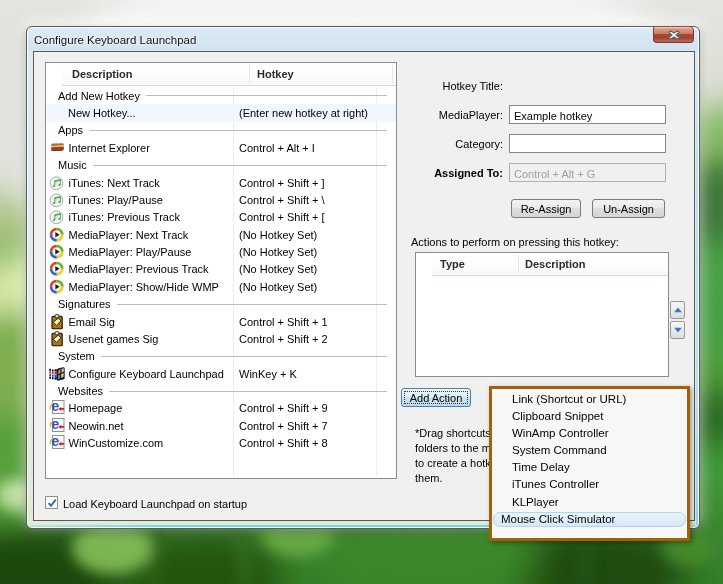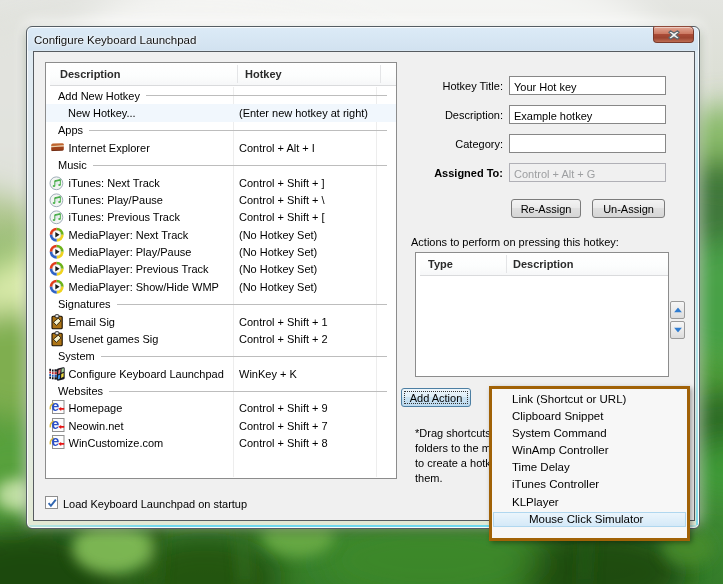--- a/index.html
+++ b/index.html
@@ -25,21 +25,21 @@
   border:1px solid #7a3a2c; border-top-color:#8e4a3a; border-radius:2px 5px 4px 4px;
   background: linear-gradient(to bottom, #e2a896 0%, #cd7a63 44%, #ac4c38 45%, #9c4430 72%, #bd6d54 100%);
   box-shadow: inset 0 1px 0 rgba(255,255,255,.45); }
 .close svg { position:absolute; left:50%; top:50%; transform:translate(-50%,-50%); }
 
 
 .client { position:absolute; left:6px; top:24px; width:662px; height:470px;
   border:1px solid #565b60; background:#f0f0f0; }
 
 
-.lvhead { position:absolute; left:4px; right:0; top:0; height:23px;
+.lvhead { position:absolute; left:16px; right:0; top:0; height:23px;
   background:linear-gradient(to bottom,#ffffff 0%, #fcfdfd 60%, #f6f7f8 100%);
   border-bottom:1px solid #d9dadc; color:#2b2b2b; font-weight:bold; }
 .lvhead .sep { position:absolute; top:2px; bottom:2px; width:1px; background:#e4e5e7; }
 
 
 .lv { position:absolute; left:11px; top:10px; width:352px; height:417px;
   border:1px solid #8c8c8c; background:#fff; }
 .rows { position:absolute; left:0; top:24px; right:0; }
 .row { position:relative; height:17.38px; display:flex; align-items:center; width:341px; }
 .row .hk { position:absolute; left:193px; top:50%; transform:translateY(-50%); white-space:nowrap; }
@@ -87,21 +87,21 @@
   border:1px solid #8e8e8e; background:#fff; }
 .cb svg { position:absolute; left:0px; top:0px; }
 .cbl { position:absolute; left:29px; top:446px; }
 
 
 .menu { position:absolute; left:489px; top:386px; width:201px; height:155px;
   border:3px solid #a16207; background:#f7f7f7; font-size:11.5px; padding-top:2px;
   box-shadow: 2px 2px 5px rgba(0,0,0,.35); }
 .mi { position:relative; height:17.1px; line-height:17.1px; padding-left:20px; white-space:nowrap; }
 .mi.sel { background:linear-gradient(to bottom,#ebf5fc,#d4e9f8); border:1px solid #b0d7ef;
-  border-radius:0; margin:1px; height:15.1px; line-height:13.5px; padding-left:35px; }
+  border-radius:7px; margin:1px; height:15.1px; line-height:13.5px; padding-left:7px; }
 </style>
 </head>
 <body>
 <div class="bg">
     <svg width="723" height="584" viewBox="0 0 723 584">
 <defs>
 <linearGradient id="base" x1="0" y1="0" x2="0" y2="1">
  <stop offset="0" stop-color="#e4e5e1"></stop>
  <stop offset="0.24" stop-color="#d5dacb"></stop>
  <stop offset="0.37" stop-color="#aec68c"></stop>
@@ -334,22 +334,21 @@
 <rect x="3.5" y="0.5" width="11.5" height="13" fill="#fdfdfd" stroke="#909090" stroke-width="1"></rect>
 <path d="M1.4 9.4 Q0.6 4.6 5.2 3.3" fill="none" stroke="#d8ba3c" stroke-width="1.5"></path>
 <text x="2.4" y="11.3" font-size="14" font-weight="bold" fill="#2b50c8" font-family="Liberation Sans">e</text>
 <path d="M9.3 8.7 L12.2 6.9 L12.2 8 L15.2 8 L15.2 9.8 L12.2 9.8 L12.2 10.9 Z" fill="#e61414"></path>
 </svg>
             </span>WinCustomize.com<span class="hk">Control + Shift + 8</span></div>
       </div>
     </div>
 
     <div class="flabel" style="top:28px;">Hotkey Title:</div>
-    <input class="finput" style="top: 24px;" value="Your Hot key">
-    <div class="flabel" style="top:57px;">Description:</div>
+    <div class="flabel" style="top:57px;">MediaPlayer:</div>
     <input class="finput" style="top: 53px;" value="Example hotkey">
     <div class="flabel" style="top:86px;">Category:</div>
     <input class="finput" style="top: 82px;" value="">
     <div class="flabel" style="top:115px;font-weight:bold;">Assigned To:</div>
     <input class="finput dis" style="top: 111px;" value="Control + Alt + G">
 
     <div class="btn" style="left:477px;top:147px;width:70px;">Re-Assign</div>
     <div class="btn" style="left:558px;top:147px;width:73px;">Un-Assign</div>
 
     <div style="position:absolute;left:377px;top:184px;">Actions to perform on pressing this hotkey:</div>
@@ -382,19 +381,19 @@
           <path d="M2.6 6.2 L4.9 8.8 L9.8 2.6" stroke="#3166b0" stroke-width="1.9" fill="none"></path>
         </svg>
       </div>
     <div class="cbl">Load Keyboard Launchpad on startup</div>
   </div>
 </div>
 
 <div class="menu">
   <div class="mi">Link (Shortcut or URL)</div>
   <div class="mi">Clipboard Snippet</div>
+  <div class="mi">WinAmp Controller</div>
   <div class="mi">System Command</div>
-  <div class="mi">WinAmp Controller</div>
   <div class="mi">Time Delay</div>
   <div class="mi">iTunes Controller</div>
   <div class="mi">KLPlayer</div>
   <div class="mi sel">Mouse Click Simulator</div>
 </div>
 
 </body></html>

